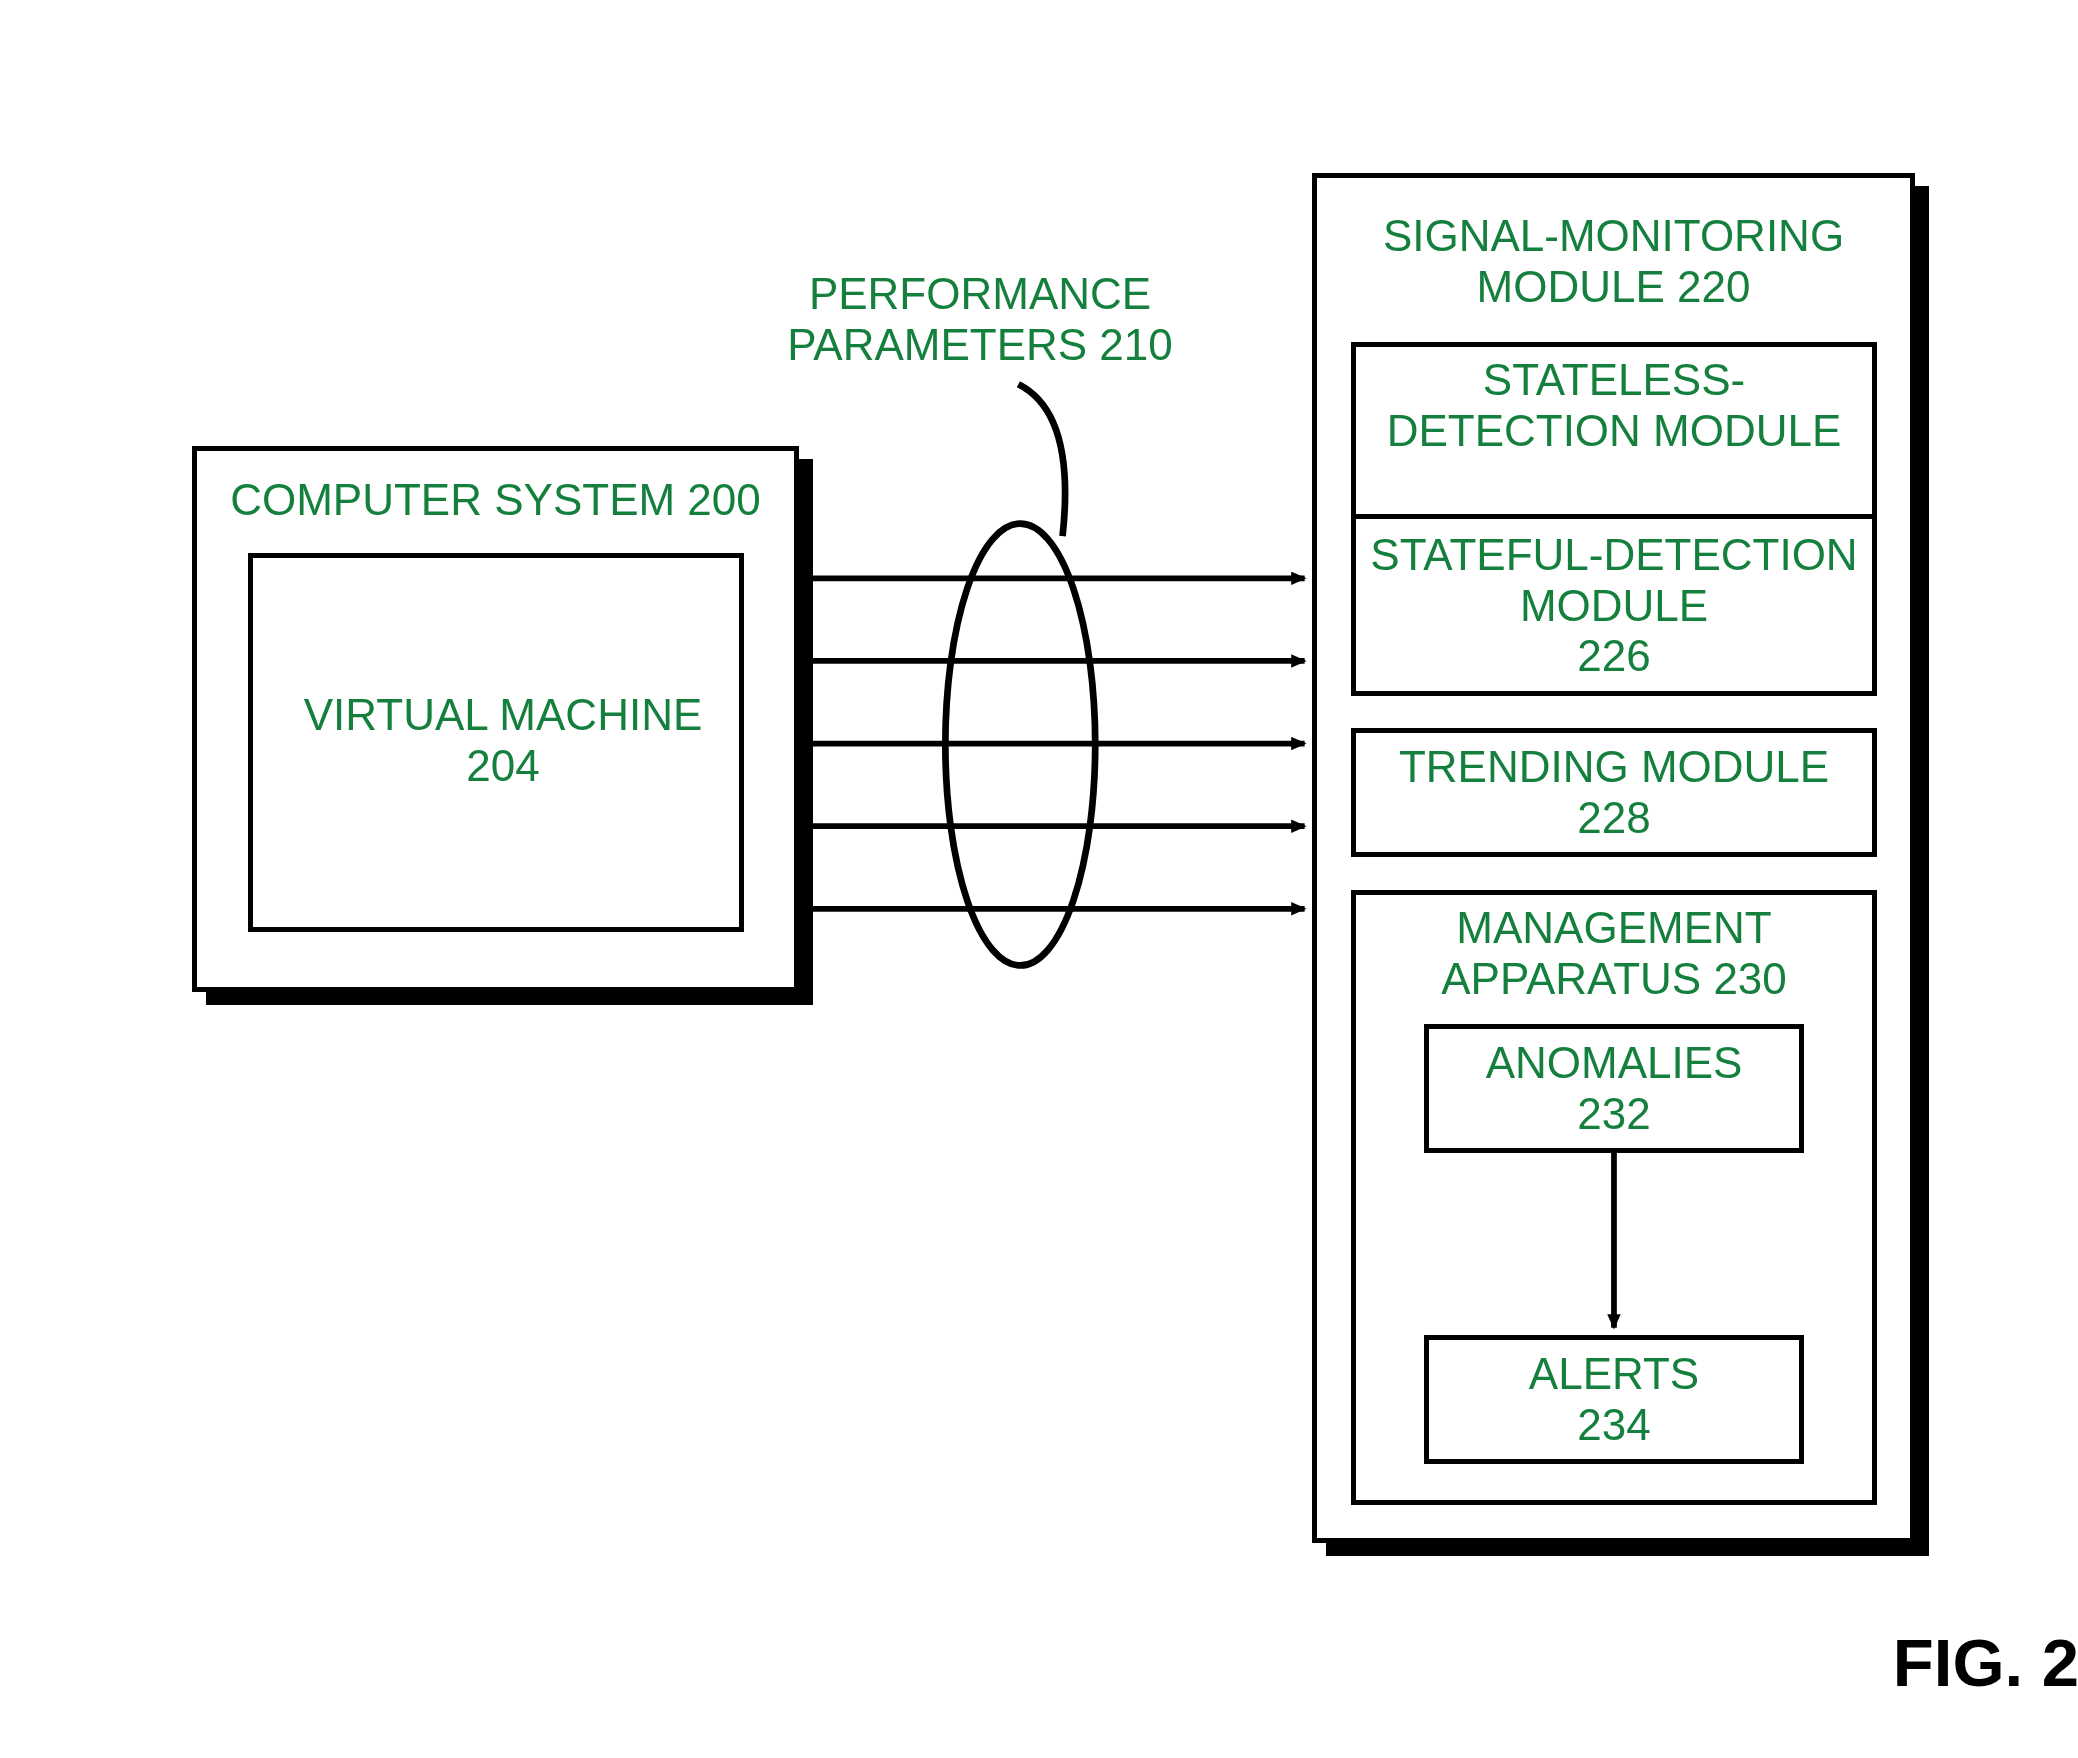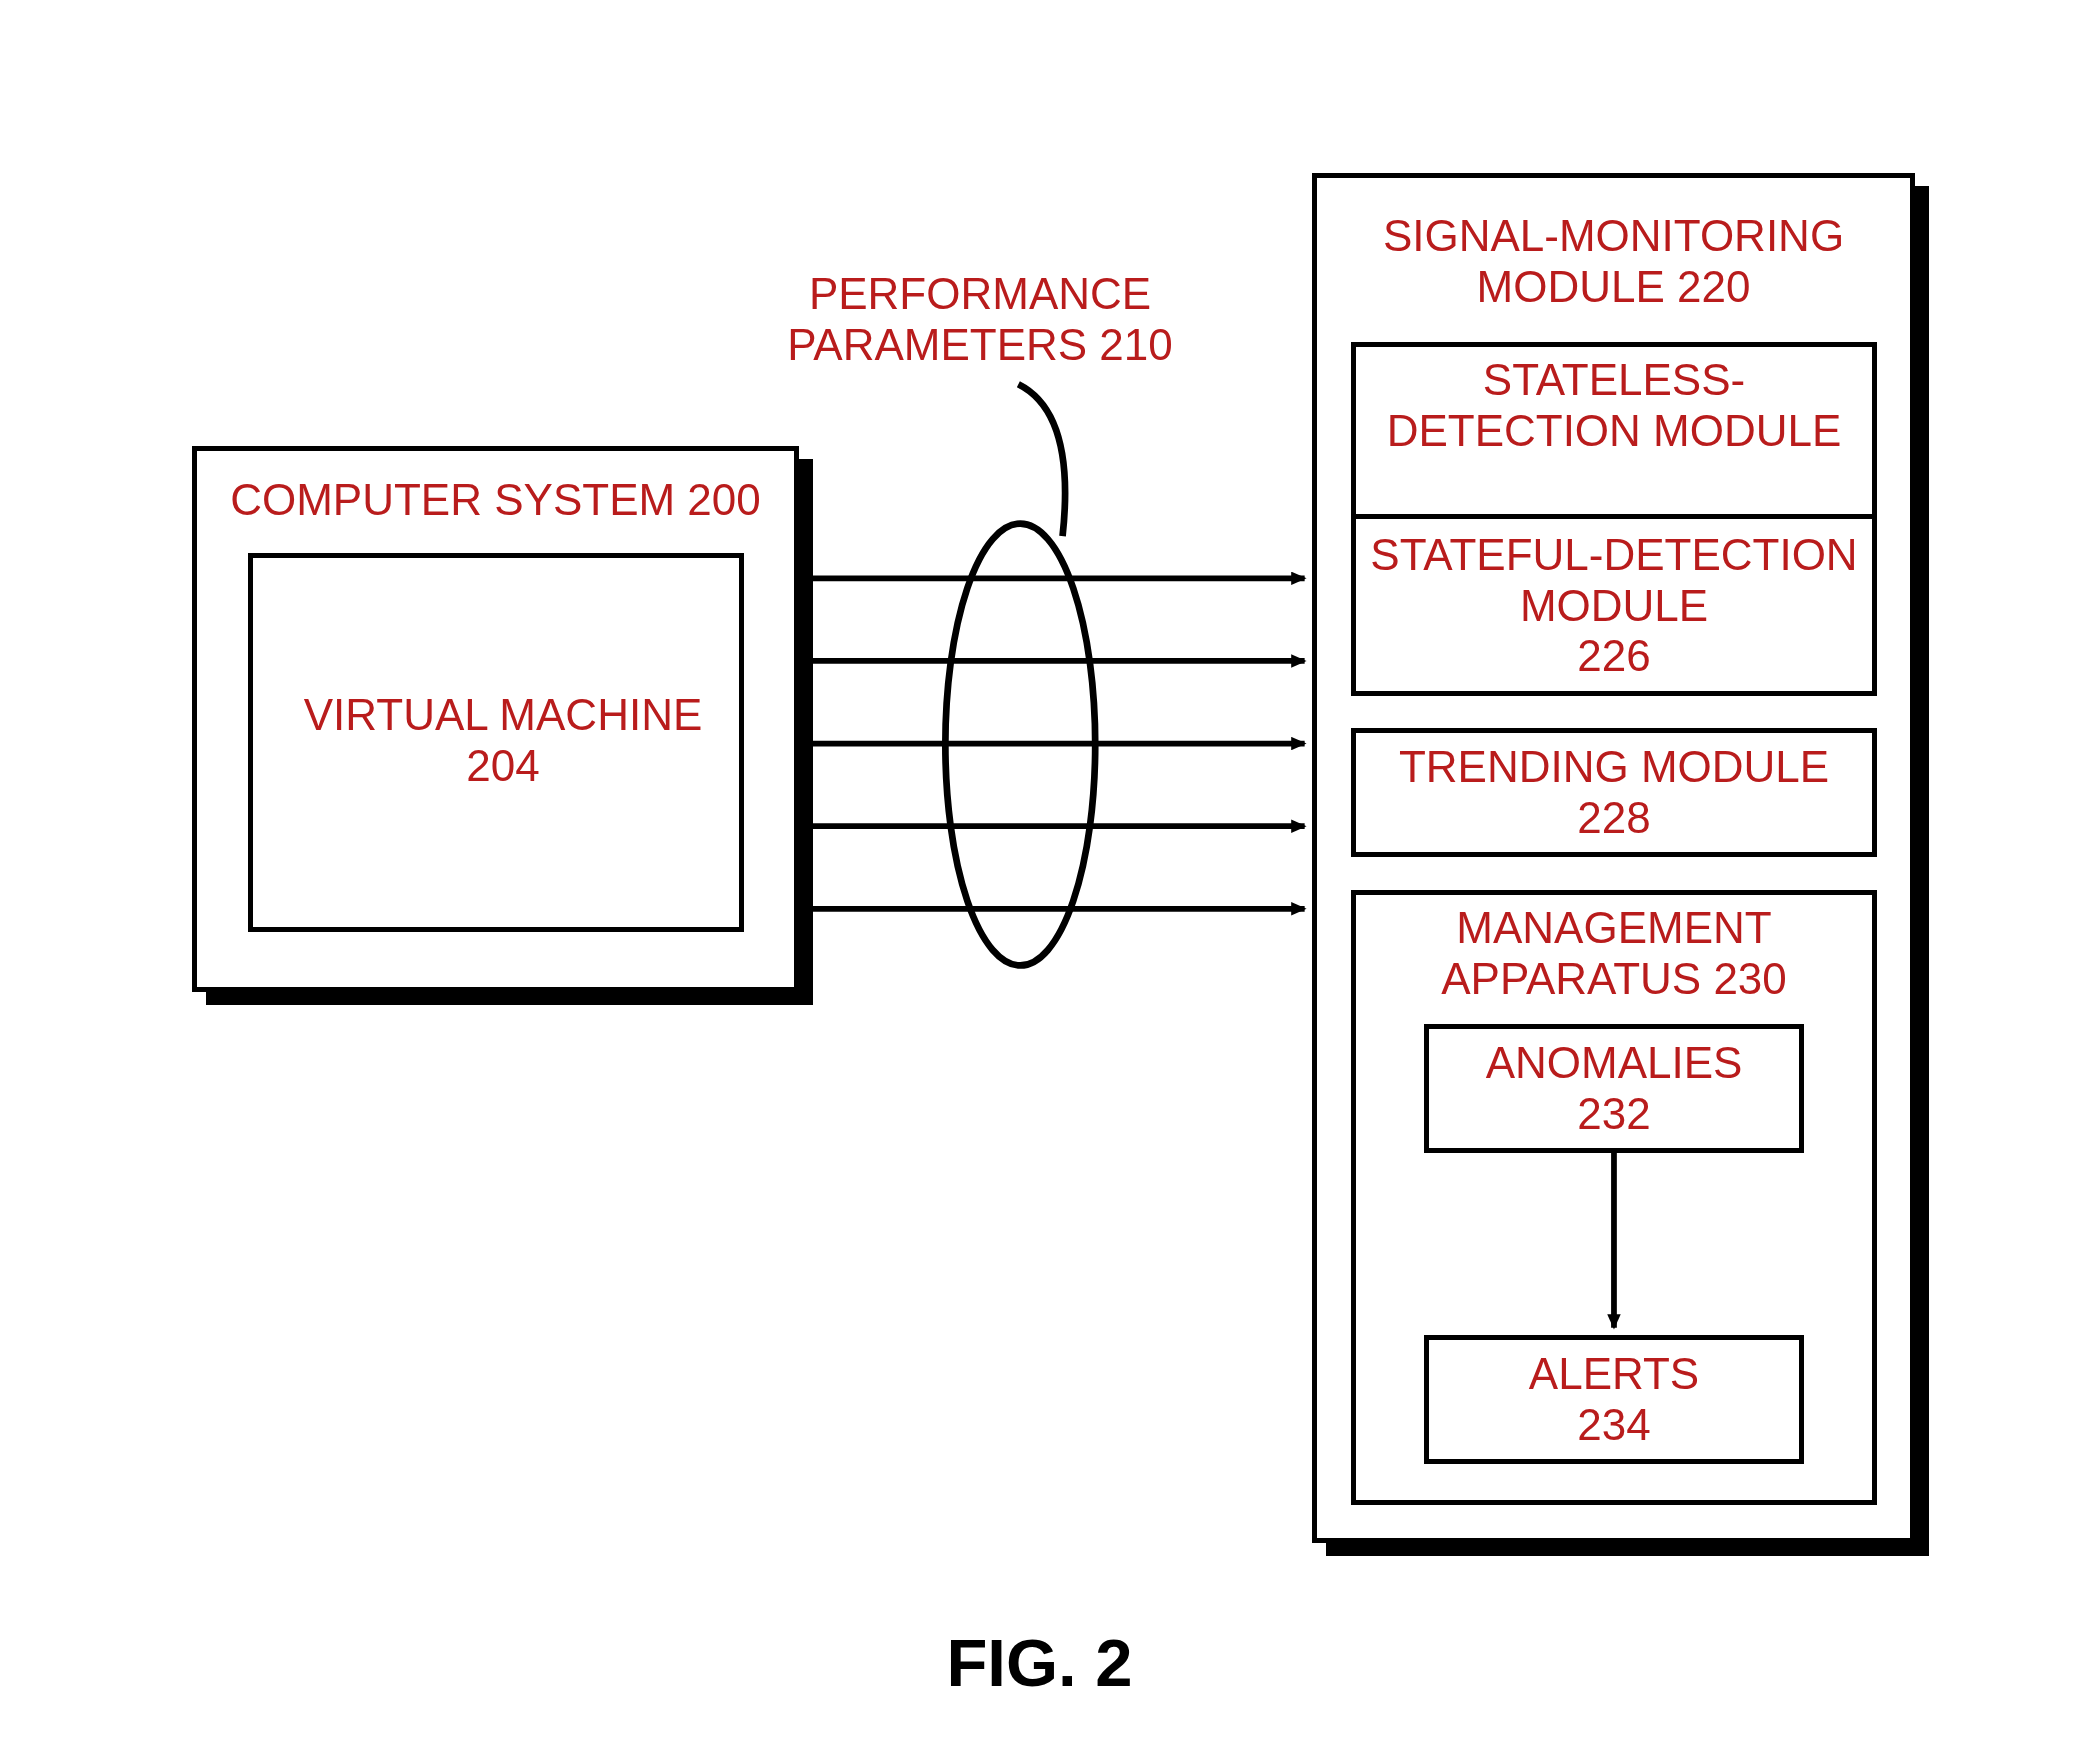--- a/index.html
+++ b/index.html
@@ -22,31 +22,31 @@
   }
   .shadow {
     position: absolute;
     background: #000;
   }
   .label {
     position: absolute;
     text-align: center;
     font-size: 44px;
     line-height: 1.15;
-    color: #b91c1c;
+    color: #15803d;
   }
   .label-inner {
     display: block;
     width: 100%;
   }
   .fig {
     position: absolute;
     font-size: 67px;
     font-weight: bold;
-    text-align: center;
+    text-align: right;
   }
   svg { position: absolute; top:0; left:0; }
 </style>
 </head>
 <body>
 
 <div class="stage">
 
   <div class="shadow" style="left:206px; top:459px; width:607px; height:546px;"></div>
 

